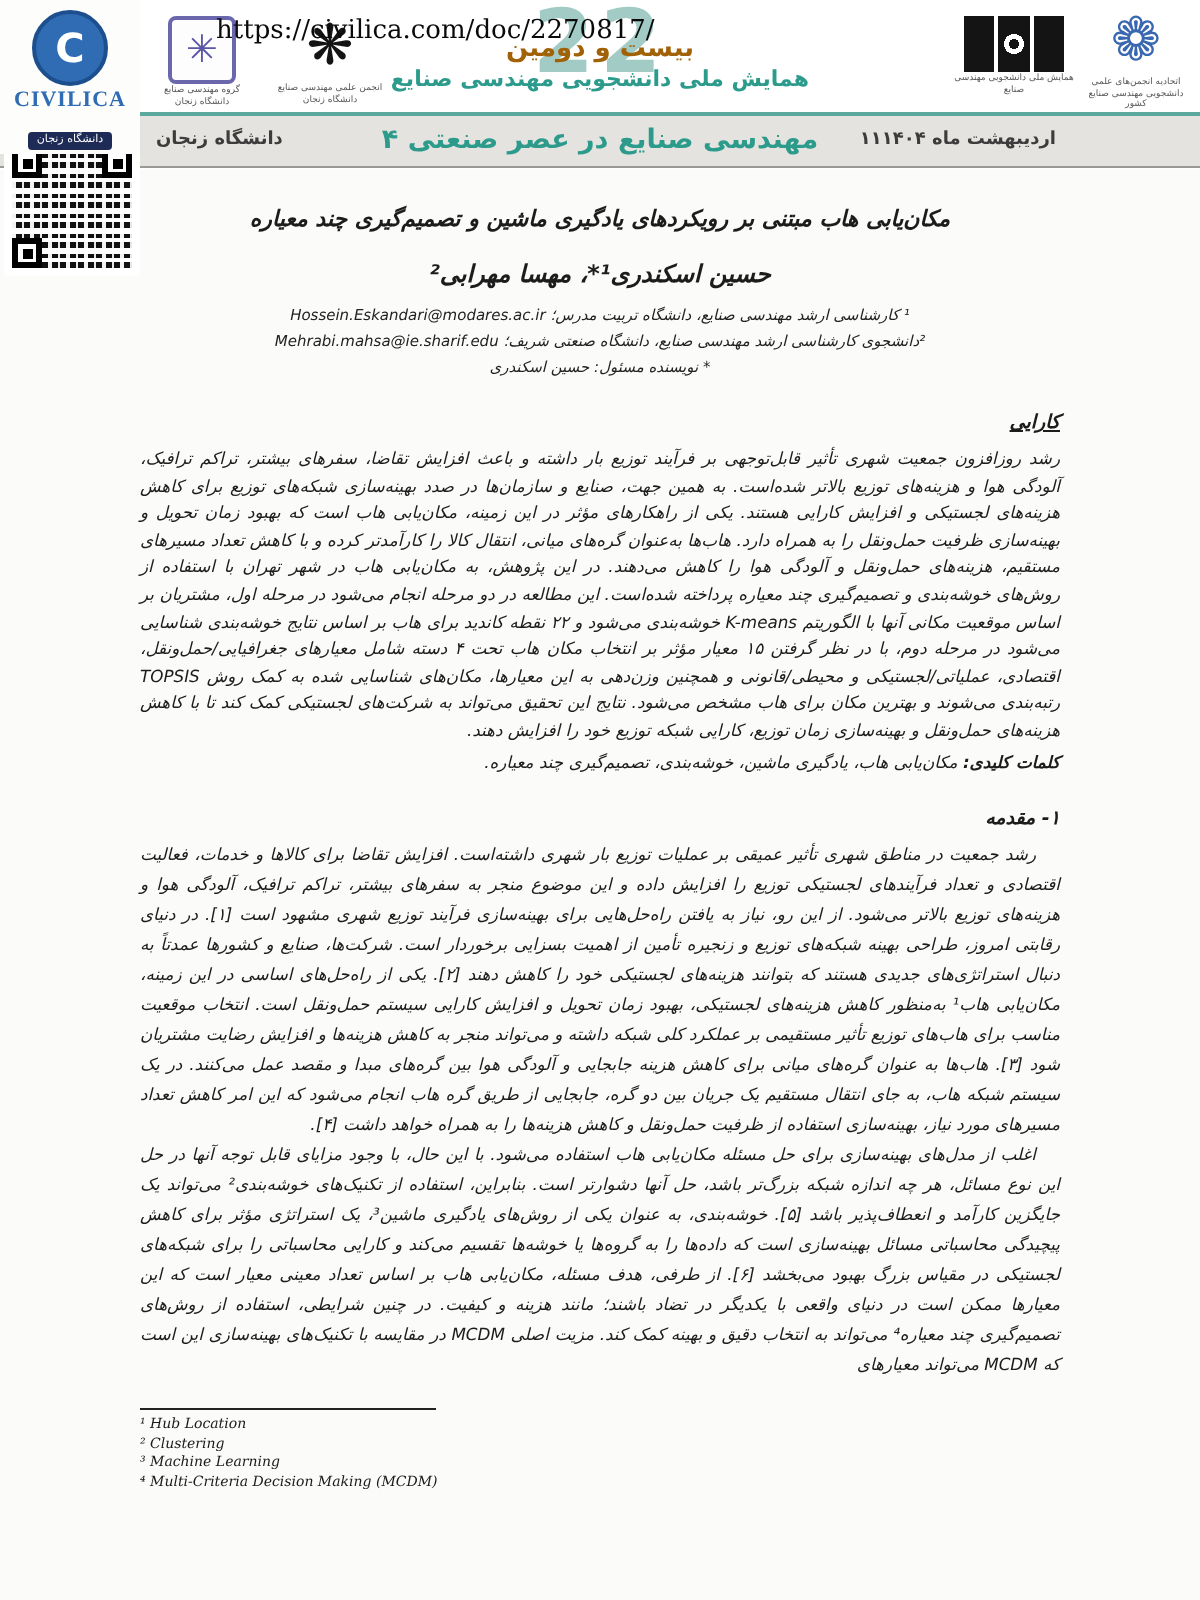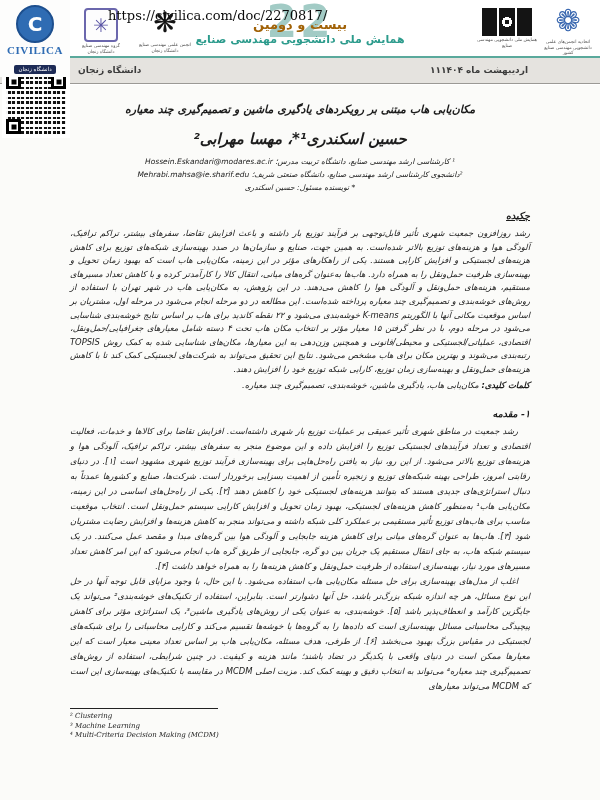--- a/index.html
+++ b/index.html
@@ -56,41 +56,42 @@
               background-image:
                 repeating-linear-gradient(90deg, rgba(255,255,255,.95) 0 2px, transparent 2px 5px, rgba(255,255,255,.9) 5px 6px, transparent 6px 9px),
                 repeating-linear-gradient(0deg, #111 0 3px, #fff 3px 5px, #111 5px 7px, #fff 7px 10px); }
   .qr-eye { position:absolute; width:15px; height:15px; border:3px solid #000; background:#fff; box-sizing:border-box; }
   .qr-eye .dot { position:absolute; left:50%; top:50%; width:5px; height:5px; transform:translate(-50%,-50%); background:#000; }
   .qr-eye.tl { left:4px; top:4px; } .qr-eye.tr { right:4px; top:4px; } .qr-eye.bl { left:4px; bottom:4px; }
 
   
   .paper { position:absolute; top:85px; left:0; right:0; padding:18px 70px 0; direction:rtl;font-style:italic; }
   .title { margin:0 0 14px; font-size:11px; font-weight:bold; text-align:center; }
-  .authors { font-size:15px; font-weight:bold; text-align:center; margin-bottom:7px; }
+  .authors { font-size:12px; font-weight:bold; text-align:center; margin-bottom:7px; }
   .affil { font-size:7.5px; text-align:center; line-height:13px; color:#222222; }
   .abs-head { margin:16px 0 6px; font-size:9.5px; font-weight:bold; text-decoration:underline; }
   .abstract { margin:0; font-size:8.4px; line-height:13.6px; text-align:justify; }
   .keywords { margin:2px 0 0; font-size:8.4px; line-height:13.6px; }
   .kw-label { font-weight:bold; }
   .sec-head { margin:16px 0 5px; font-size:9.5px; font-weight:bold; }
   .para { margin:0; font-size:8.4px; line-height:15px; text-align:justify; text-indent:12px; }
   .footnotes { margin-top:14px; direction:ltr; text-align:left; }
   .fn-rule { width:148px; border-top:1.2px solid #222222; margin-bottom:3px; }
   .fn { font-family:"DejaVu Serif",serif; font-size:7px; line-height:9.5px; color:#1a1a1a; }
 </style>
 </head>
 <body>
 
 <div class="page">
 
   <header class="conf-header">
 
     <div class="band">
       <span class="band-date">۱۱اردیبهشت ماه ۱۴۰۴</span>
+      <span class="band-theme">مهندسی صنایع در عصر صنعتی ۴</span>
       <span class="band-venue">دانشگاه زنجان</span>
     </div>
 
     <div class="conf-center">
       <span class="conf-num">22</span>
       <span class="conf-ordinal">بیست و دومین</span>
       <span class="conf-name">همایش ملی دانشجویی مهندسی صنایع</span>
     </div>
 
     <div class="logo emblem">
@@ -146,32 +147,33 @@
 
   <main class="paper">
 
     <h1 class="title">مکان‌یابی هاب مبتنی بر رویکردهای یادگیری ماشین و تصمیم‌گیری چند معیاره</h1>
 
     <div class="authors">حسین اسکندری¹*، مهسا مهرابی²</div>
     <div class="affil">¹ کارشناسی ارشد مهندسی صنایع، دانشگاه تربیت مدرس؛ Hossein.Eskandari@modares.ac.ir</div>
     <div class="affil">²دانشجوی کارشناسی ارشد مهندسی صنایع، دانشگاه صنعتی شریف؛ Mehrabi.mahsa@ie.sharif.edu</div>
     <div class="affil">* نویسنده مسئول: حسین اسکندری</div>
 
-    <h2 class="abs-head">چکیده</h2>
+    <h2 class="abs-head">کارایی</h2>
     <p class="abstract">رشد روزافزون جمعیت شهری تأثیر قابل‌توجهی بر فرآیند توزیع بار داشته و باعث افزایش تقاضا، سفرهای بیشتر، تراکم ترافیک، آلودگی هوا و هزینه‌های توزیع بالاتر شده‌است. به همین جهت، صنایع و سازمان‌ها در صدد بهینه‌سازی شبکه‌های توزیع برای کاهش هزینه‌های لجستیکی و افزایش کارایی هستند. یکی از راهکارهای مؤثر در این زمینه، مکان‌یابی هاب است که بهبود زمان تحویل و بهینه‌سازی ظرفیت حمل‌ونقل را به همراه دارد. هاب‌ها به‌عنوان گره‌های میانی، انتقال کالا را کارآمدتر کرده و با کاهش تعداد مسیرهای مستقیم، هزینه‌های حمل‌ونقل و آلودگی هوا را کاهش می‌دهند. در این پژوهش، به مکان‌یابی هاب در شهر تهران با استفاده از روش‌های خوشه‌بندی و تصمیم‌گیری چند معیاره پرداخته شده‌است. این مطالعه در دو مرحله انجام می‌شود در مرحله اول، مشتریان بر اساس موقعیت مکانی آنها با الگوریتم K-means خوشه‌بندی می‌شود و ۲۲ نقطه کاندید برای هاب بر اساس نتایج خوشه‌بندی شناسایی می‌شود در مرحله دوم، با در نظر گرفتن ۱۵ معیار مؤثر بر انتخاب مکان هاب تحت ۴ دسته شامل معیارهای جغرافیایی/حمل‌ونقل، اقتصادی، عملیاتی/لجستیکی و محیطی/قانونی و همچنین وزن‌دهی به این معیارها، مکان‌های شناسایی شده به کمک روش TOPSIS رتبه‌بندی می‌شوند و بهترین مکان برای هاب مشخص می‌شود. نتایج این تحقیق می‌تواند به شرکت‌های لجستیکی کمک کند تا با کاهش هزینه‌های حمل‌ونقل و بهینه‌سازی زمان توزیع، کارایی شبکه توزیع خود را افزایش دهند.</p>
 
     <p class="keywords">
       <span class="kw-label">کلمات کلیدی:</span><span class="kw-text"> مکان‌یابی هاب، یادگیری ماشین، خوشه‌بندی، تصمیم‌گیری چند معیاره.</span>
     </p>
 
     <h2 class="sec-head">۱- مقدمه</h2>
     <p class="para">رشد جمعیت در مناطق شهری تأثیر عمیقی بر عملیات توزیع بار شهری داشته‌است. افزایش تقاضا برای کالاها و خدمات، فعالیت اقتصادی و تعداد فرآیندهای لجستیکی توزیع را افزایش داده و این موضوع منجر به سفرهای بیشتر، تراکم ترافیک، آلودگی هوا و هزینه‌های توزیع بالاتر می‌شود. از این رو، نیاز به یافتن راه‌حل‌هایی برای بهینه‌سازی فرآیند توزیع شهری مشهود است [۱]. در دنیای رقابتی امروز، طراحی بهینه شبکه‌های توزیع و زنجیره تأمین از اهمیت بسزایی برخوردار است. شرکت‌ها، صنایع و کشورها عمدتاً به دنبال استراتژی‌های جدیدی هستند که بتوانند هزینه‌های لجستیکی خود را کاهش دهند [۲]. یکی از راه‌حل‌های اساسی در این زمینه، مکان‌یابی هاب¹ به‌منظور کاهش هزینه‌های لجستیکی، بهبود زمان تحویل و افزایش کارایی سیستم حمل‌ونقل است. انتخاب موقعیت مناسب برای هاب‌های توزیع تأثیر مستقیمی بر عملکرد کلی شبکه داشته و می‌تواند منجر به کاهش هزینه‌ها و افزایش رضایت مشتریان شود [۳]. هاب‌ها به عنوان گره‌های میانی برای کاهش هزینه جابجایی و آلودگی هوا بین گره‌های مبدا و مقصد عمل می‌کنند. در یک سیستم شبکه هاب، به جای انتقال مستقیم یک جریان بین دو گره، جابجایی از طریق گره هاب انجام می‌شود که این امر کاهش تعداد مسیرهای مورد نیاز، بهینه‌سازی استفاده از ظرفیت حمل‌ونقل و کاهش هزینه‌ها را به همراه خواهد داشت [۴].</p>
     <p class="para">اغلب از مدل‌های بهینه‌سازی برای حل مسئله مکان‌یابی هاب استفاده می‌شود. با این حال، با وجود مزایای قابل توجه آنها در حل این نوع مسائل، هر چه اندازه شبکه بزرگ‌تر باشد، حل آنها دشوارتر است. بنابراین، استفاده از تکنیک‌های خوشه‌بندی² می‌تواند یک جایگزین کارآمد و انعطاف‌پذیر باشد [۵]. خوشه‌بندی، به عنوان یکی از روش‌های یادگیری ماشین³، یک استراتژی مؤثر برای کاهش پیچیدگی محاسباتی مسائل بهینه‌سازی است که داده‌ها را به گروه‌ها یا خوشه‌ها تقسیم می‌کند و کارایی محاسباتی را برای شبکه‌های لجستیکی در مقیاس بزرگ بهبود می‌بخشد [۶]. از طرفی، هدف مسئله، مکان‌یابی هاب بر اساس تعداد معینی معیار است که این معیارها ممکن است در دنیای واقعی با یکدیگر در تضاد باشند؛ مانند هزینه و کیفیت. در چنین شرایطی، استفاده از روش‌های تصمیم‌گیری چند معیاره⁴ می‌تواند به انتخاب دقیق و بهینه کمک کند. مزیت اصلی MCDM در مقایسه با تکنیک‌های بهینه‌سازی این است که MCDM می‌تواند معیارهای</p>
 
     <div class="footnotes">
       <div class="fn-rule"></div>
+      <div class="fn">¹ Hub Location</div>
       <div class="fn">² Clustering</div>
       <div class="fn">³ Machine Learning</div>
       <div class="fn">⁴ Multi-Criteria Decision Making (MCDM)</div>
     </div>
 
   </main>
 </div>
 
 </body></html>

